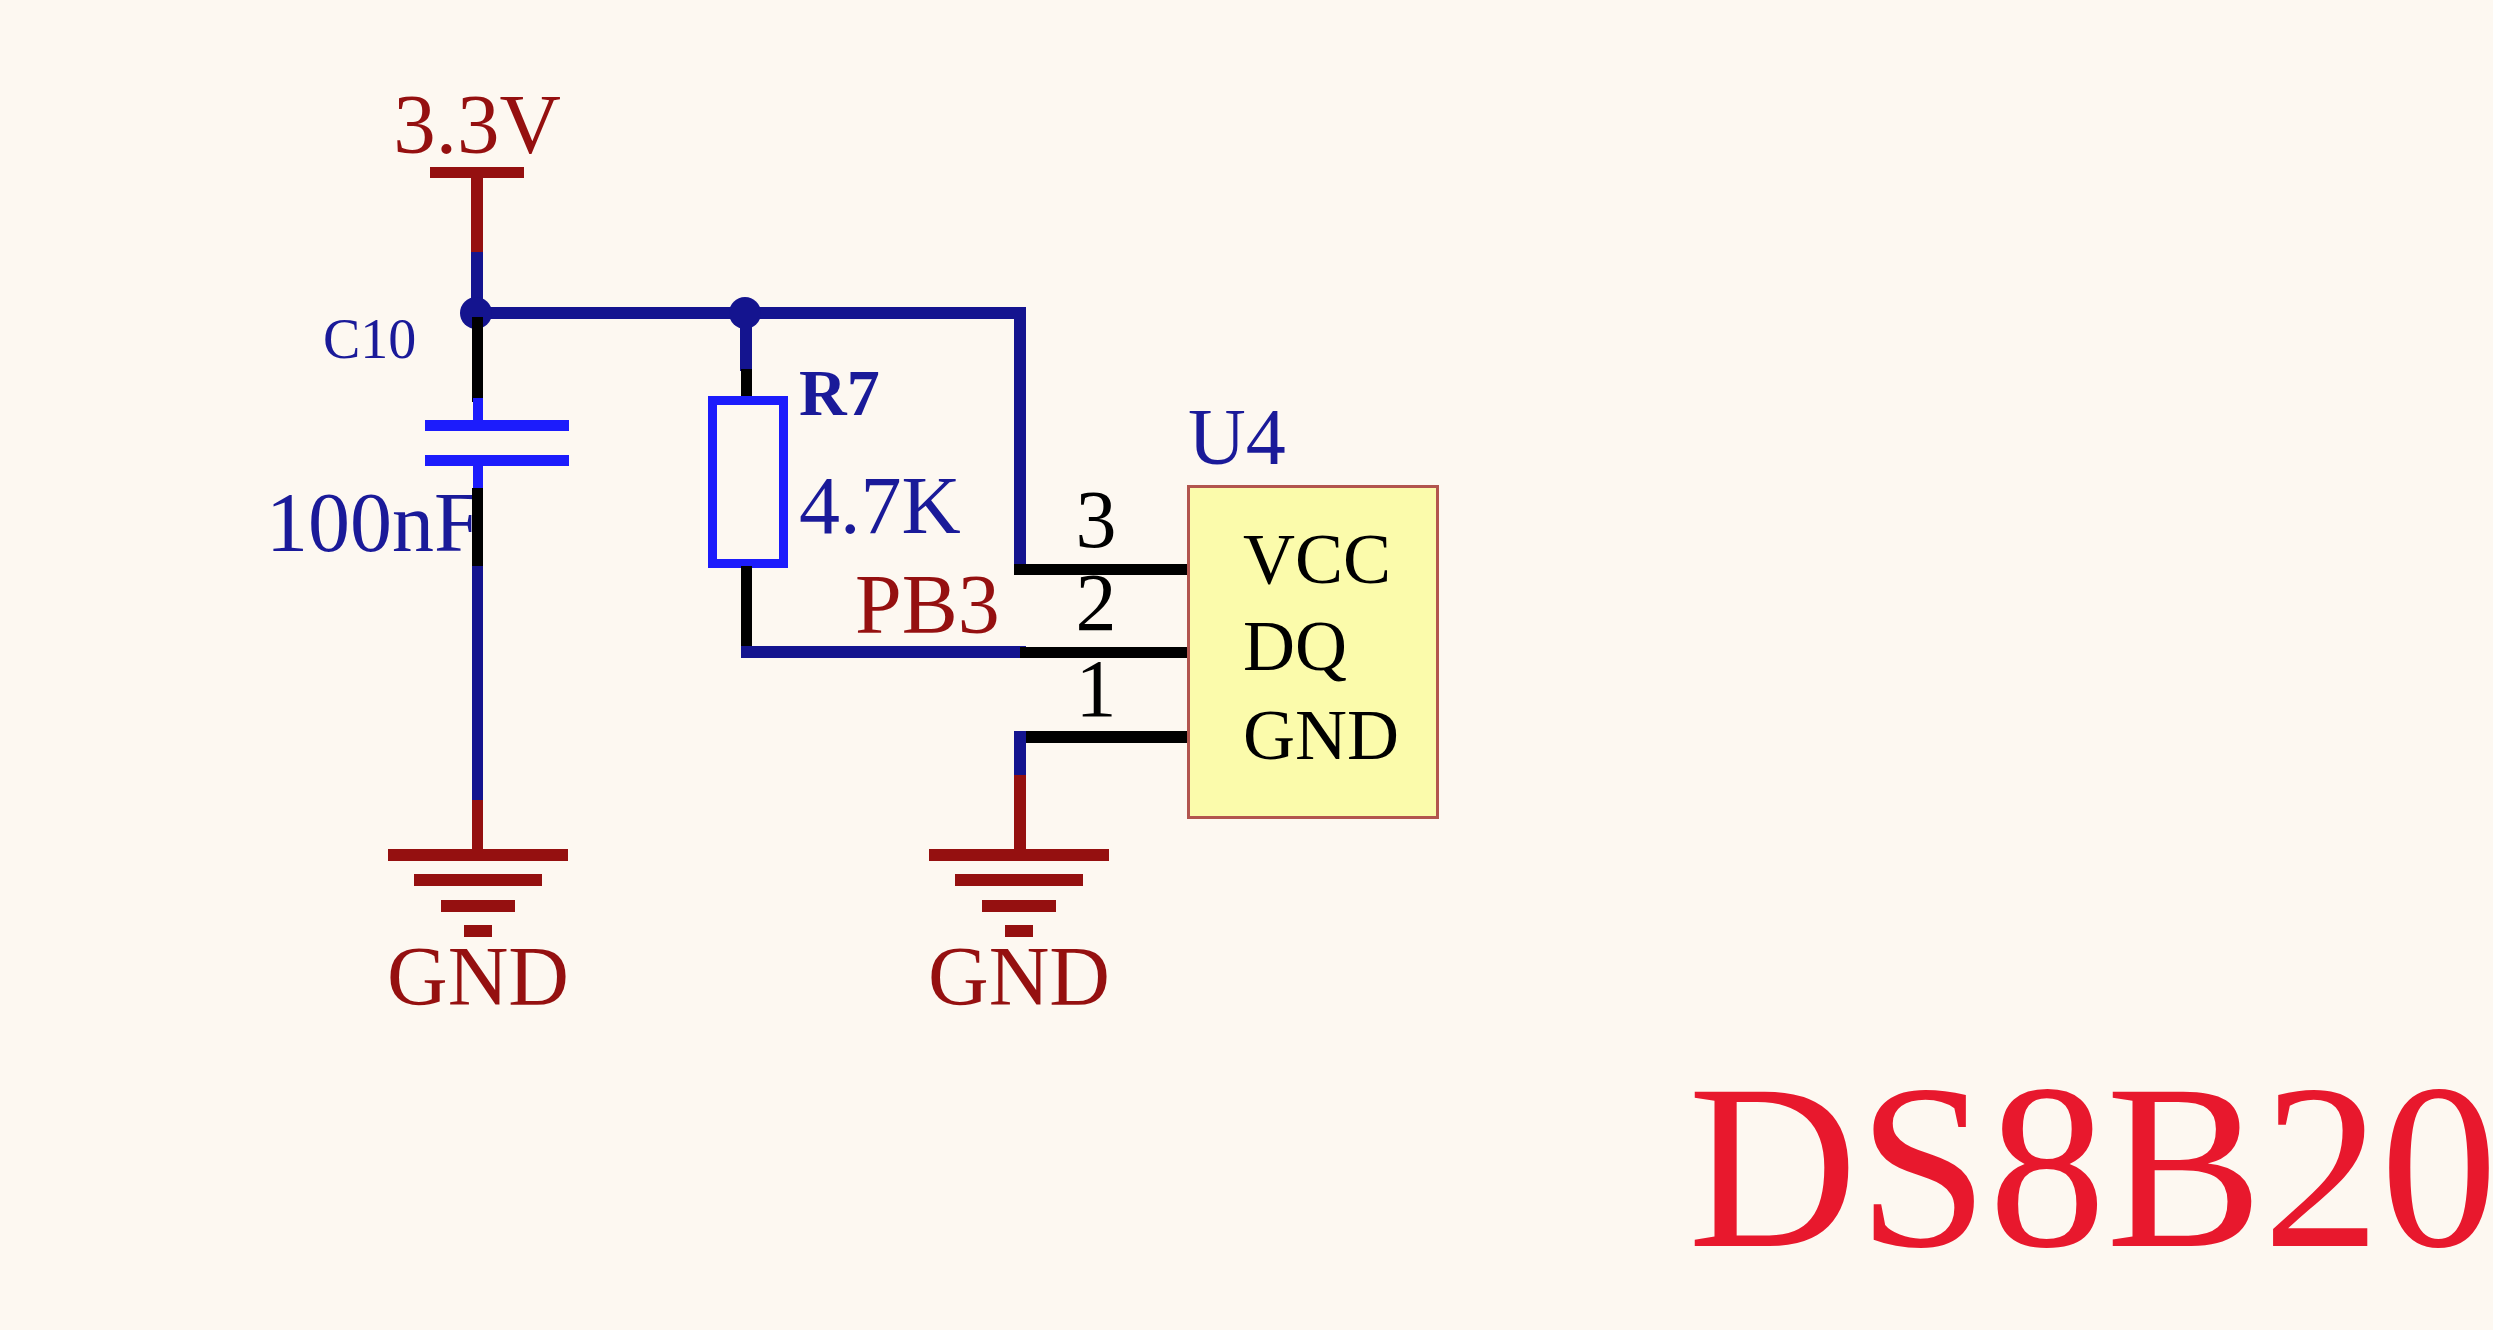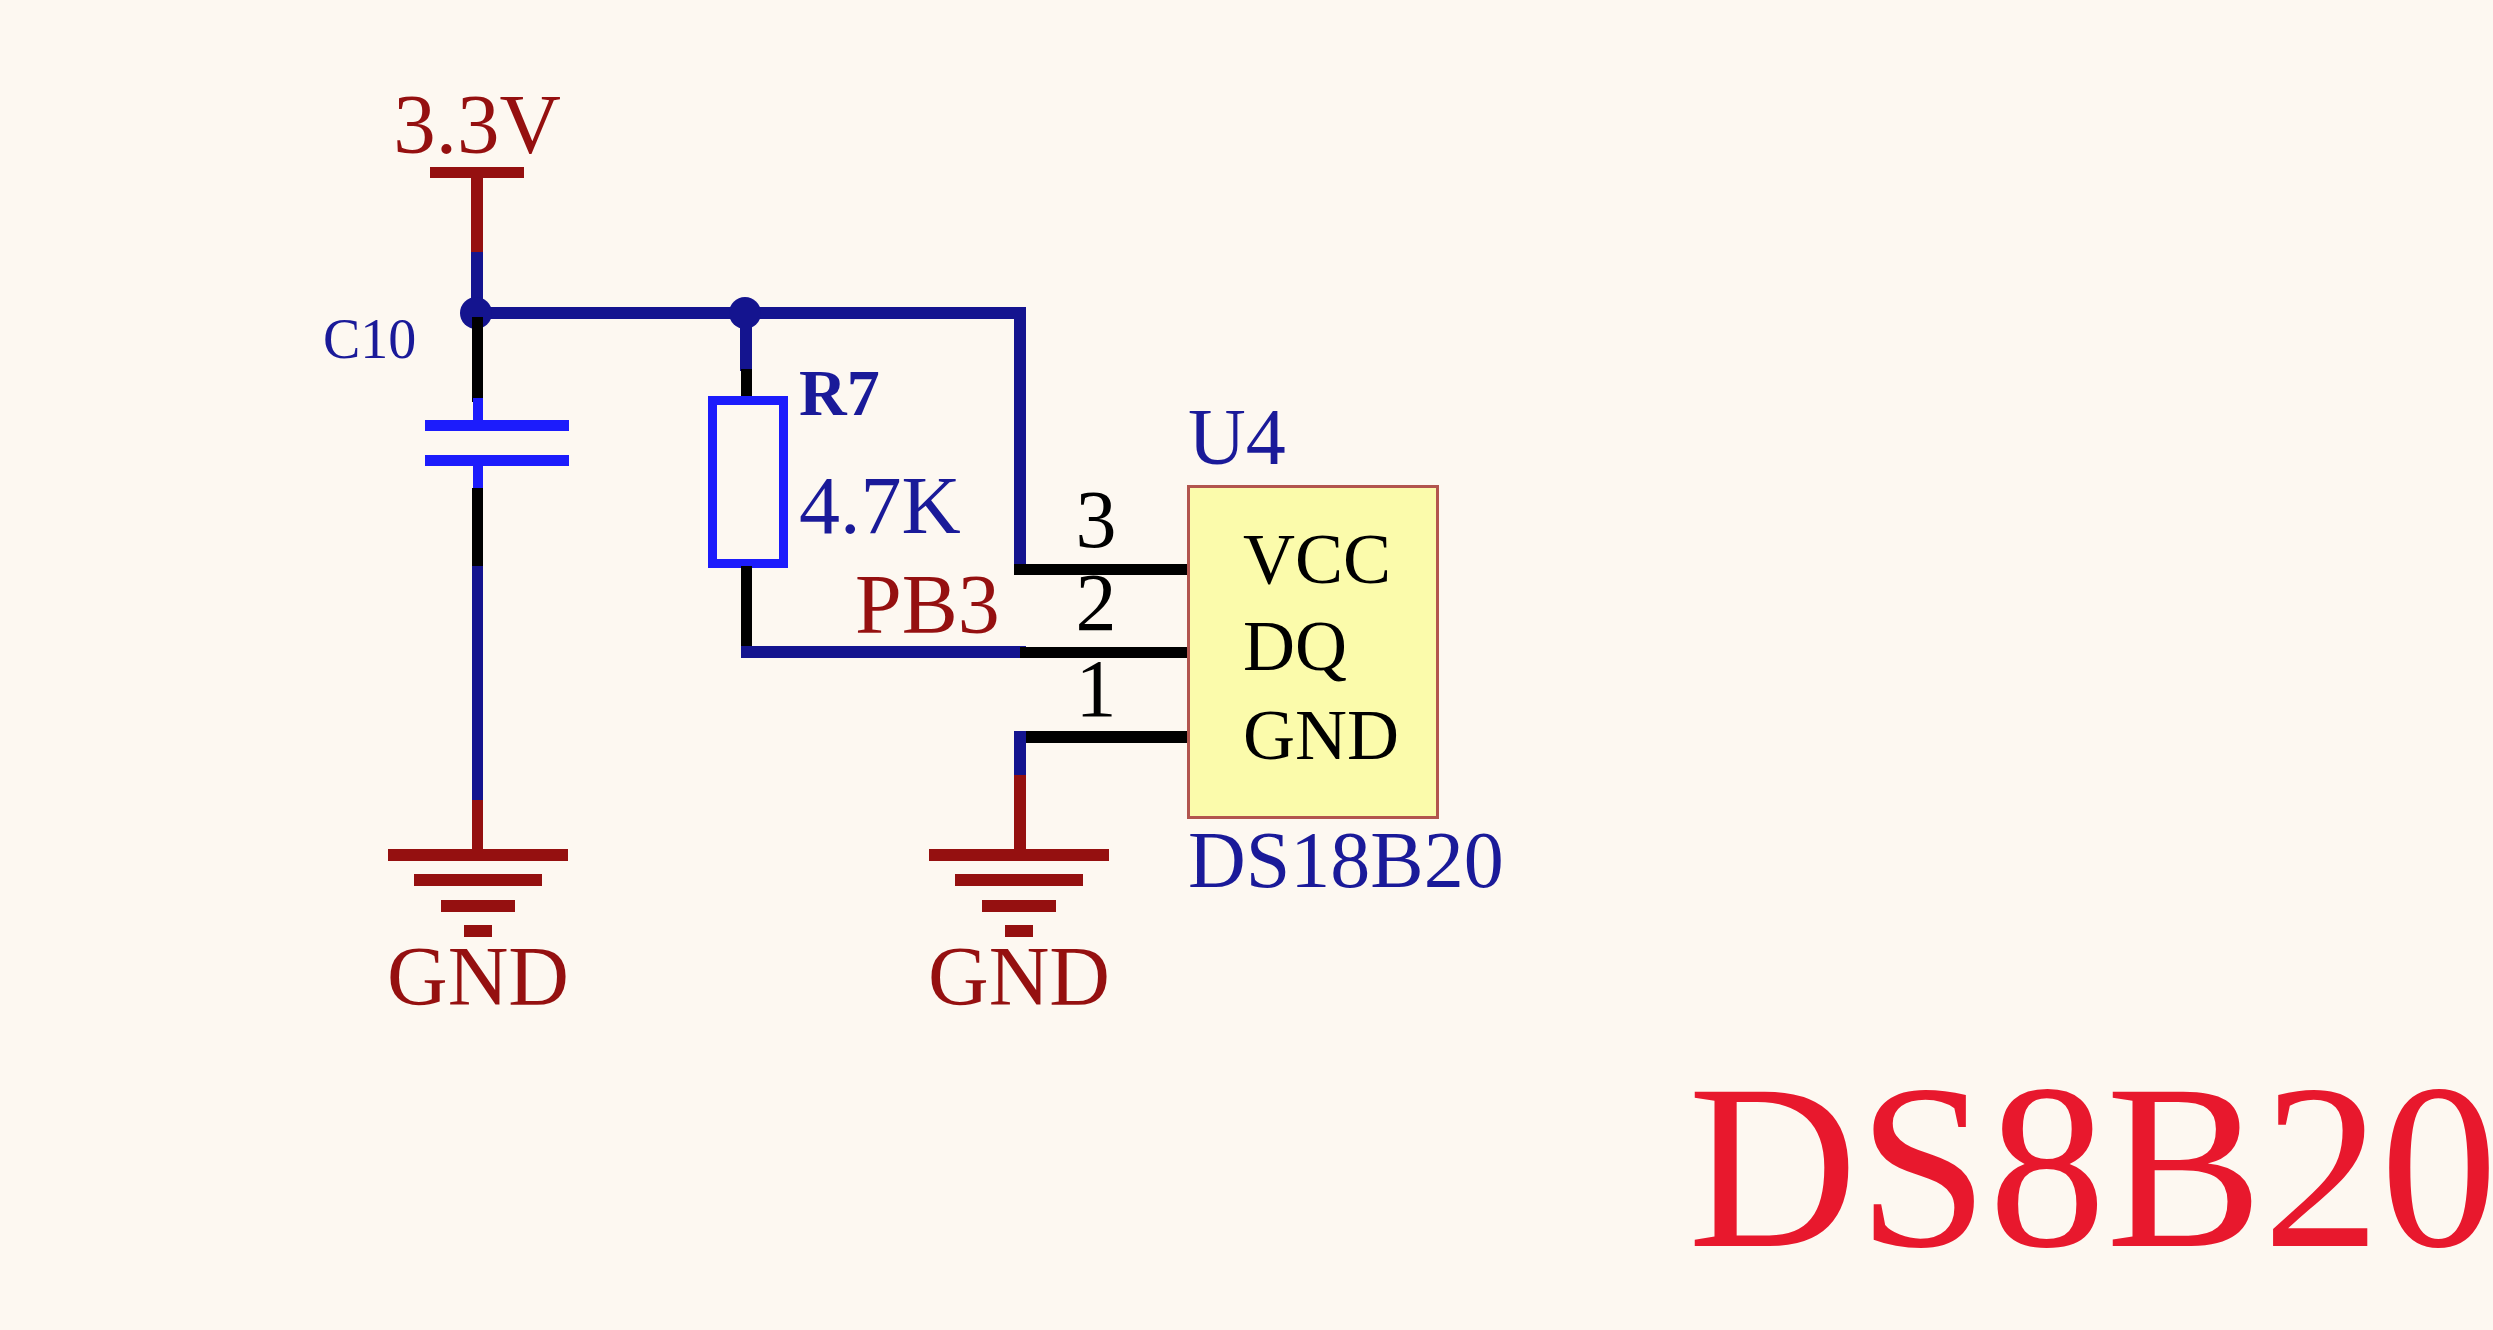--- a/index.html
+++ b/index.html
@@ -38,20 +38,21 @@
   <div class="dot" style="left:729px;top:297px;"></div>
   <div class="shape wire-navy" style="left:1014px;top:307px;width:12px;height:266px;"></div>
   <div class="shape wire-black" style="left:1014px;top:564px;width:174px;height:11px;"></div>
 
   <div class="t navy-label" style="left:323px;top:311px;font-size:56px;">C10</div>
   <div class="shape wire-black" style="left:472px;top:317px;width:11px;height:85px;"></div>
   <div class="shape sym-blue" style="left:473px;top:398px;width:10px;height:26px;"></div>
   <div class="shape sym-blue" style="left:425px;top:420px;width:144px;height:11px;"></div>
   <div class="shape sym-blue" style="left:425px;top:455px;width:144px;height:11px;"></div>
   <div class="shape sym-blue" style="left:473px;top:464px;width:10px;height:26px;"></div>
+  <div class="t navy-label" style="left:266px;top:481px;font-size:84px;">100nF</div>
   <div class="shape wire-black" style="left:472px;top:488px;width:11px;height:80px;"></div>
   <div class="shape wire-navy" style="left:472px;top:566px;width:11px;height:236px;"></div>
   <div class="shape wire-red" style="left:472px;top:800px;width:11px;height:55px;"></div>
 
   <div class="shape wire-red" style="left:388px;top:849px;width:180px;height:12px;"></div>
   <div class="shape wire-red" style="left:414px;top:874px;width:128px;height:12px;"></div>
   <div class="shape wire-red" style="left:441px;top:900px;width:74px;height:12px;"></div>
   <div class="shape wire-red" style="left:464px;top:925px;width:28px;height:12px;"></div>
   <div class="t red-label ctr" style="left:358px;top:935px;width:240px;font-size:84px;">GND</div>
 
@@ -80,17 +81,16 @@
   <div class="shape" style="left:1187px;top:485px;width:252px;height:334px;box-sizing:border-box;background:var(--ic-fill,#FBFBAB);border:3px solid var(--ic-border,#B2554E);"></div>
 
   <div class="t black-label ctr" style="left:1046px;top:479px;width:100px;font-size:82px;">3</div>
   <div class="t black-label ctr" style="left:1046px;top:562px;width:100px;font-size:82px;">2</div>
   <div class="t black-label ctr" style="left:1046px;top:648px;width:100px;font-size:82px;">1</div>
 
   <div class="t black-label" style="left:1243px;top:523px;font-size:72px;">VCC</div>
   <div class="t black-label" style="left:1243px;top:610px;font-size:72px;">DQ</div>
   <div class="t black-label" style="left:1243px;top:699px;font-size:72px;">GND</div>
 
-  <div class="t navy-label" style="left:1188px;top:820px;font-size:80px;">DS18B20</div>
 
   <div class="t title-label" style="left:1648px;top:1050px;font-size:235px;margin-left:40px;">DS8B20</div>
 
 </div>
 
 </body></html>

